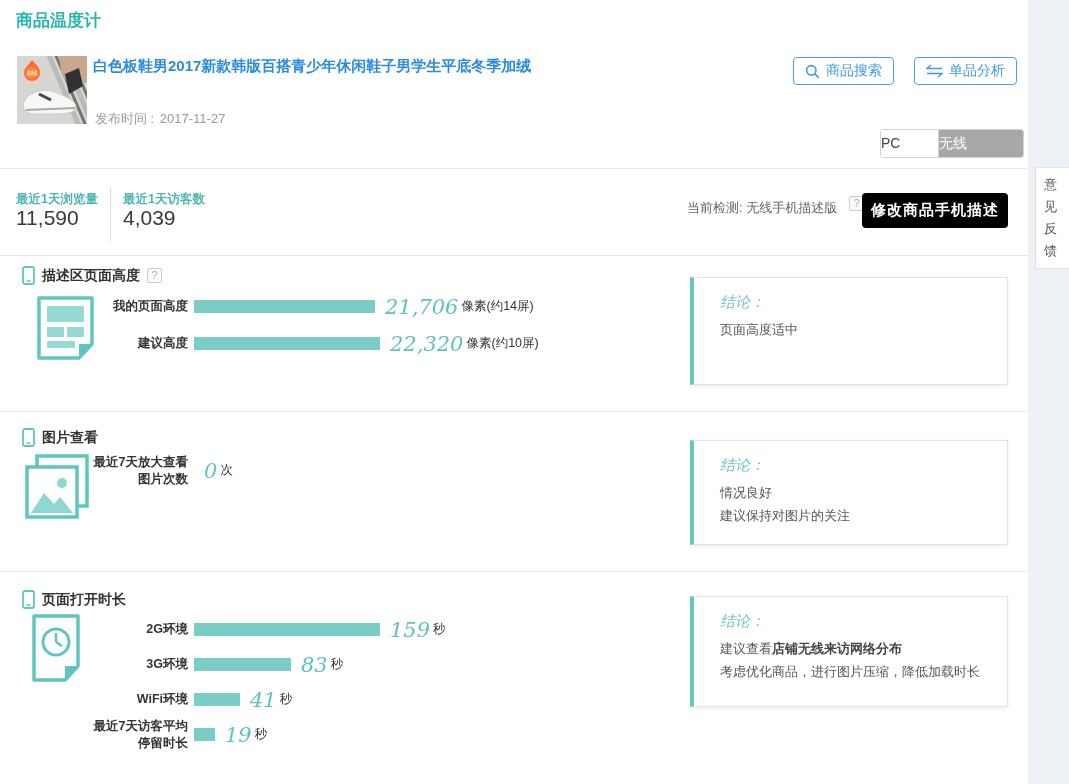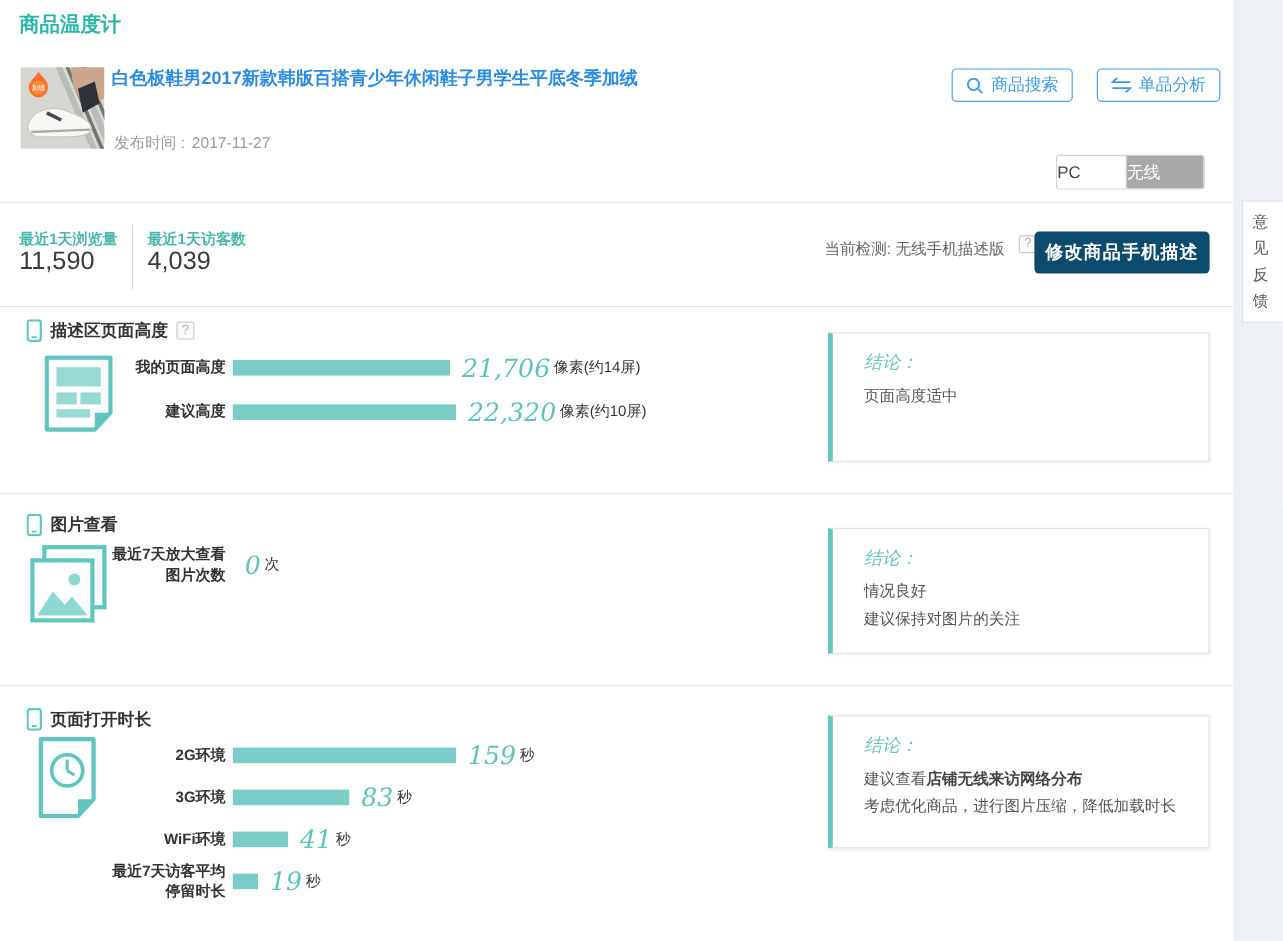--- a/index.html
+++ b/index.html
@@ -28,37 +28,37 @@
   .top-buttons { position:absolute; left:793px; top:57px; display:flex; gap:20px; }
   .outline-btn {
     height:28px; padding:0 11px; display:flex; align-items:center; gap:6px;
     border:1px solid #4aa0e8; border-radius:4px; background:#fff;
     color:#3d9ae2; font-size:14px; cursor:pointer; white-space:nowrap;
   }
 
   .toggle { position:absolute; left:880px; top:129px; display:flex; border:1px solid #d4d4d4; border-radius:3px; overflow:hidden; }
   .toggle-seg { width:58px; height:27px; line-height:26px; font-size:14px; cursor:pointer; }
   .toggle-pc { background:#fff; color:#444; border-right:1px solid #d4d4d4; }
-  .toggle-wireless { background:#a8a8a8; color:#fff; width:64px; }
+  .toggle-wireless { background:#a8a8a8; color:#fff; width:84px; }
 
   .hdiv { position:absolute; left:0; width:1028px; border-top:1px solid #e8e8e8; }
 
   
   .stat-label { position:absolute; font-size:12.5px; font-weight:bold; color:#4db6ae; }
   .stat-value { position:absolute; font-size:21px; color:#3a3a3a; }
   .stat-vline { position:absolute; left:110px; top:187px; height:54px; border-left:1px solid #ddd; }
   .detect-label { position:absolute; left:687px; top:199px; font-size:13px; color:#666; }
   .help-box {
     display:inline-block; width:15px; height:15px; border:1px solid #ccc; border-radius:2px;
     background:#fafafa; color:#b0b0b0; font-size:11px; line-height:13px; text-align:center; cursor:pointer;
   }
   .help-abs { position:absolute; left:849px; top:196px; }
   .btn-primary {
     position:absolute; left:862px; top:193px; width:146px; height:35px;
-    background:#0c4a6e; color:#fff; font-size:15px; font-weight:bold;
+    background:#000000; color:#fff; font-size:15px; font-weight:bold;
     border:none; border-radius:4px; cursor:pointer; letter-spacing:1px;
   }
 
   
   .sec-header { position:absolute; left:22px; display:flex; align-items:center; gap:7px; }
   .sec-title { font-size:14px; font-weight:bold; color:#333; }
   .sec-icon { position:absolute; }
   .rows { position:absolute; left:86px; width:530px; }
   .bar-row { display:flex; align-items:center; }
   .mh37 .bar-row { min-height:37px; }

